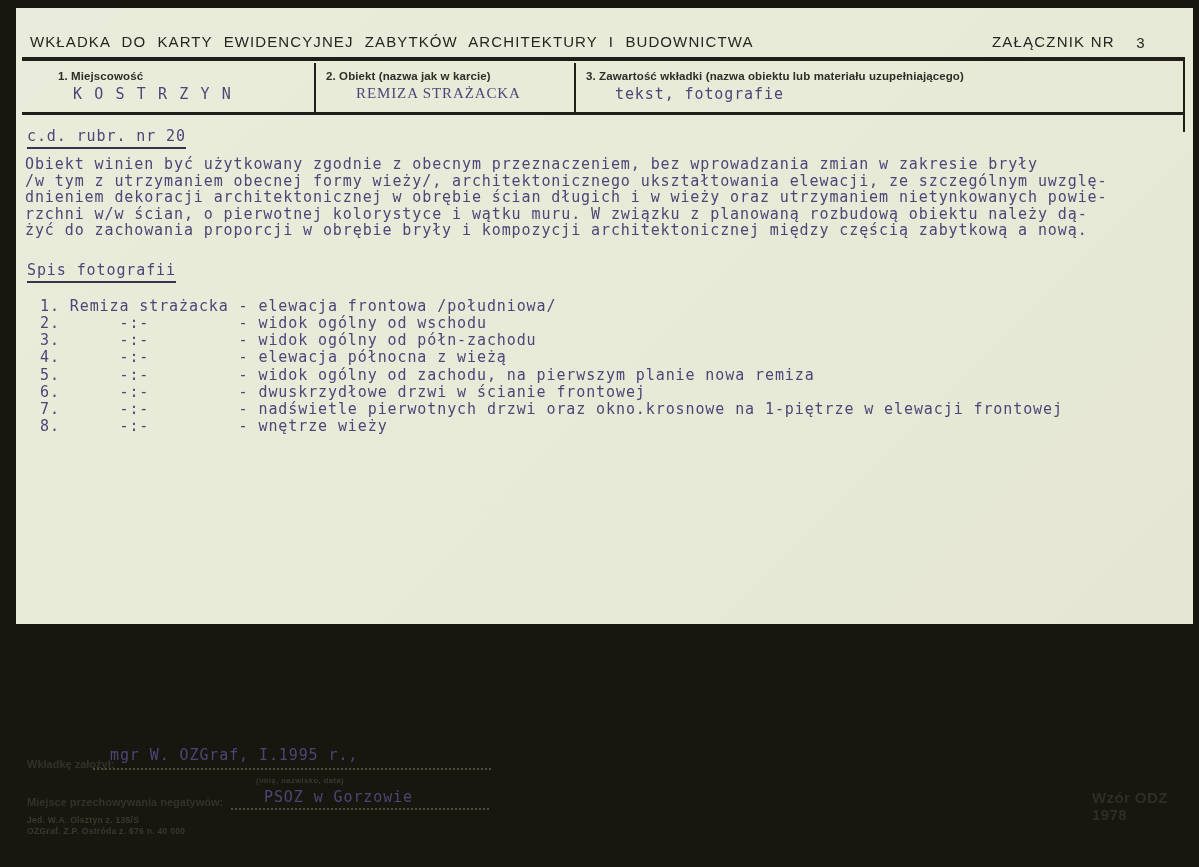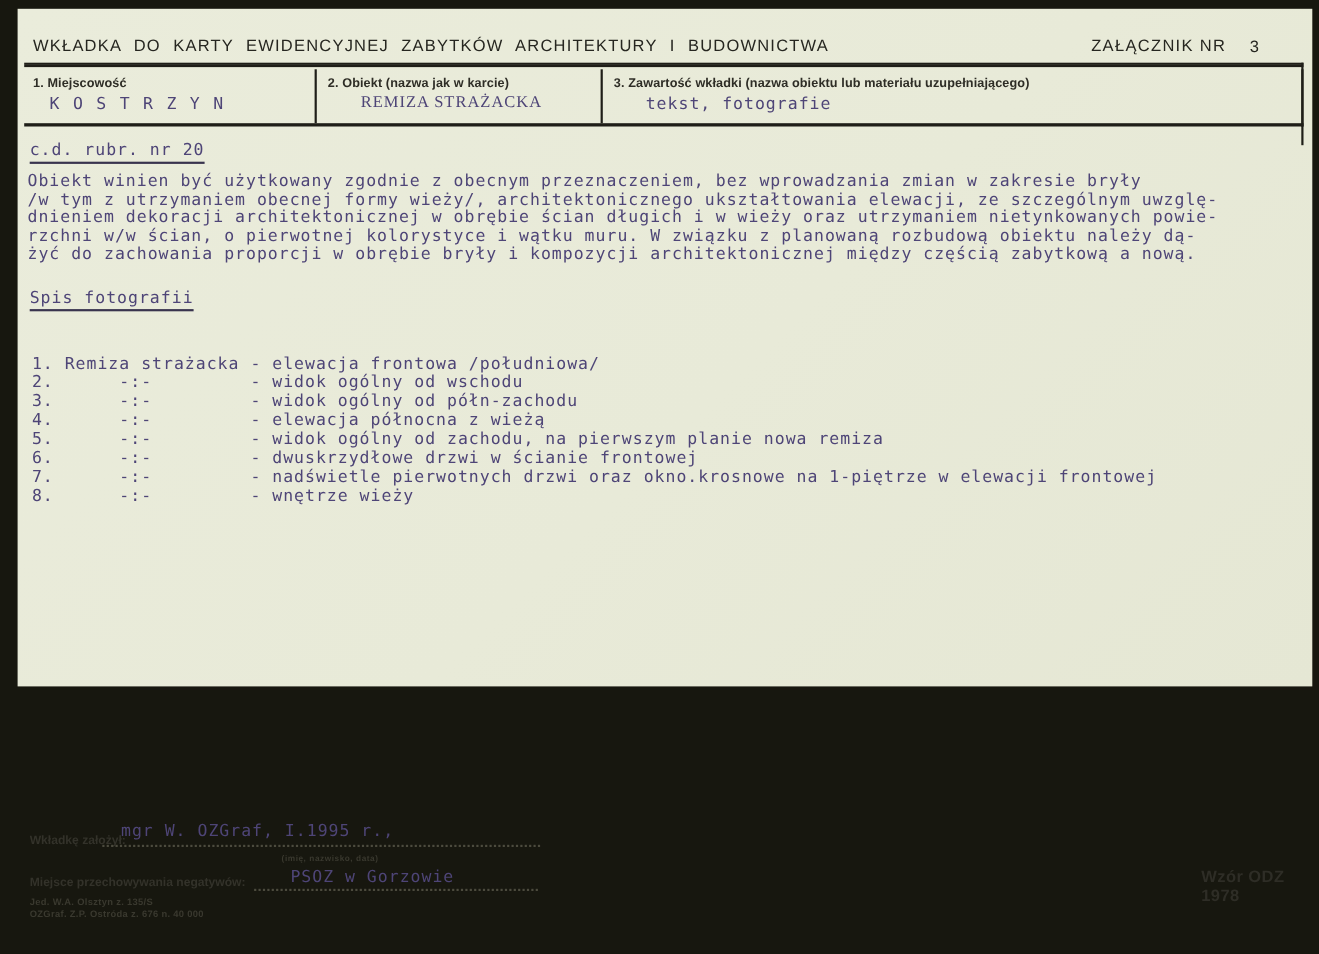--- a/index.html
+++ b/index.html
@@ -32,21 +32,21 @@
   .double-line{
     position:absolute;left:6px;top:49px;width:1163px;height:4px;
     border-top:2px solid var(--line);border-bottom:2px solid var(--line);
   }
   
   .fields-table{
     position:absolute;left:6px;top:55px;width:1163px;height:52px;
     display:flex;border-bottom:3px solid var(--line);border-right:2px solid var(--line);
   }
   .cell{position:relative;height:100%;}
-  .cell-1{width:264px;}
+  .cell-1{width:264px;margin-left:28px;}
   .cell-2{width:260px;border-left:2px solid var(--line);}
   .cell-3{flex:1;border-left:2px solid var(--line);}
   .cell-label{
     font-size:11.5px;font-weight:700;color:#2e2d26;letter-spacing:0.1px;
     padding:7px 6px 0 8px;white-space:nowrap;
   }
   .cell-2 .cell-label,.cell-3 .cell-label{padding-left:10px;}
   .typed{
     font-family:"DejaVu Sans Mono",monospace;color:var(--typed);
     font-size:15px;letter-spacing:0.9px;white-space:pre;
@@ -56,21 +56,21 @@
   .cell-2 .cell-value{padding-left:40px;font-family:Liberation Serif, serif;}
   .cell-3 .cell-value{padding-left:39px;}
   
   .underlined{display:inline-block;padding-bottom:2px;border-bottom:2px solid #39344e;}
   .cd-heading{position:absolute;left:11px;top:119px;}
   
   .paragraph{position:absolute;left:9px;top:148px;}
   .para-line{white-space:pre;line-height:16.6px;height:16.6px;}
   
   .spis-heading{position:absolute;left:11px;top:253px;}
-  .photo-list{position:absolute;left:13px;top:290px;margin-top:24px;}
+  .photo-list{position:absolute;left:24px;top:290px;}
   .photo-row{white-space:pre;line-height:17.15px;height:17.15px;}
   
   .founder-value{position:absolute;left:94px;top:738px;}
   .founder-label{position:absolute;left:11px;top:750px;font-size:11px;font-weight:700;color:#33322a;}
   .dotline{position:absolute;border-top:2px dotted #4c4b3e;height:0;}
   .dotline-1{left:77px;top:760px;width:398px;}
   .founder-hint{position:absolute;left:240px;top:768px;font-size:7.5px;font-weight:700;letter-spacing:0.5px;color:#3a392f;}
   .negatives-value{position:absolute;left:248px;top:780px;}
   .negatives-label{position:absolute;left:11px;top:788px;font-size:11px;font-weight:700;color:#33322a;}
   .dotline-2{left:215px;top:800px;width:258px;}

